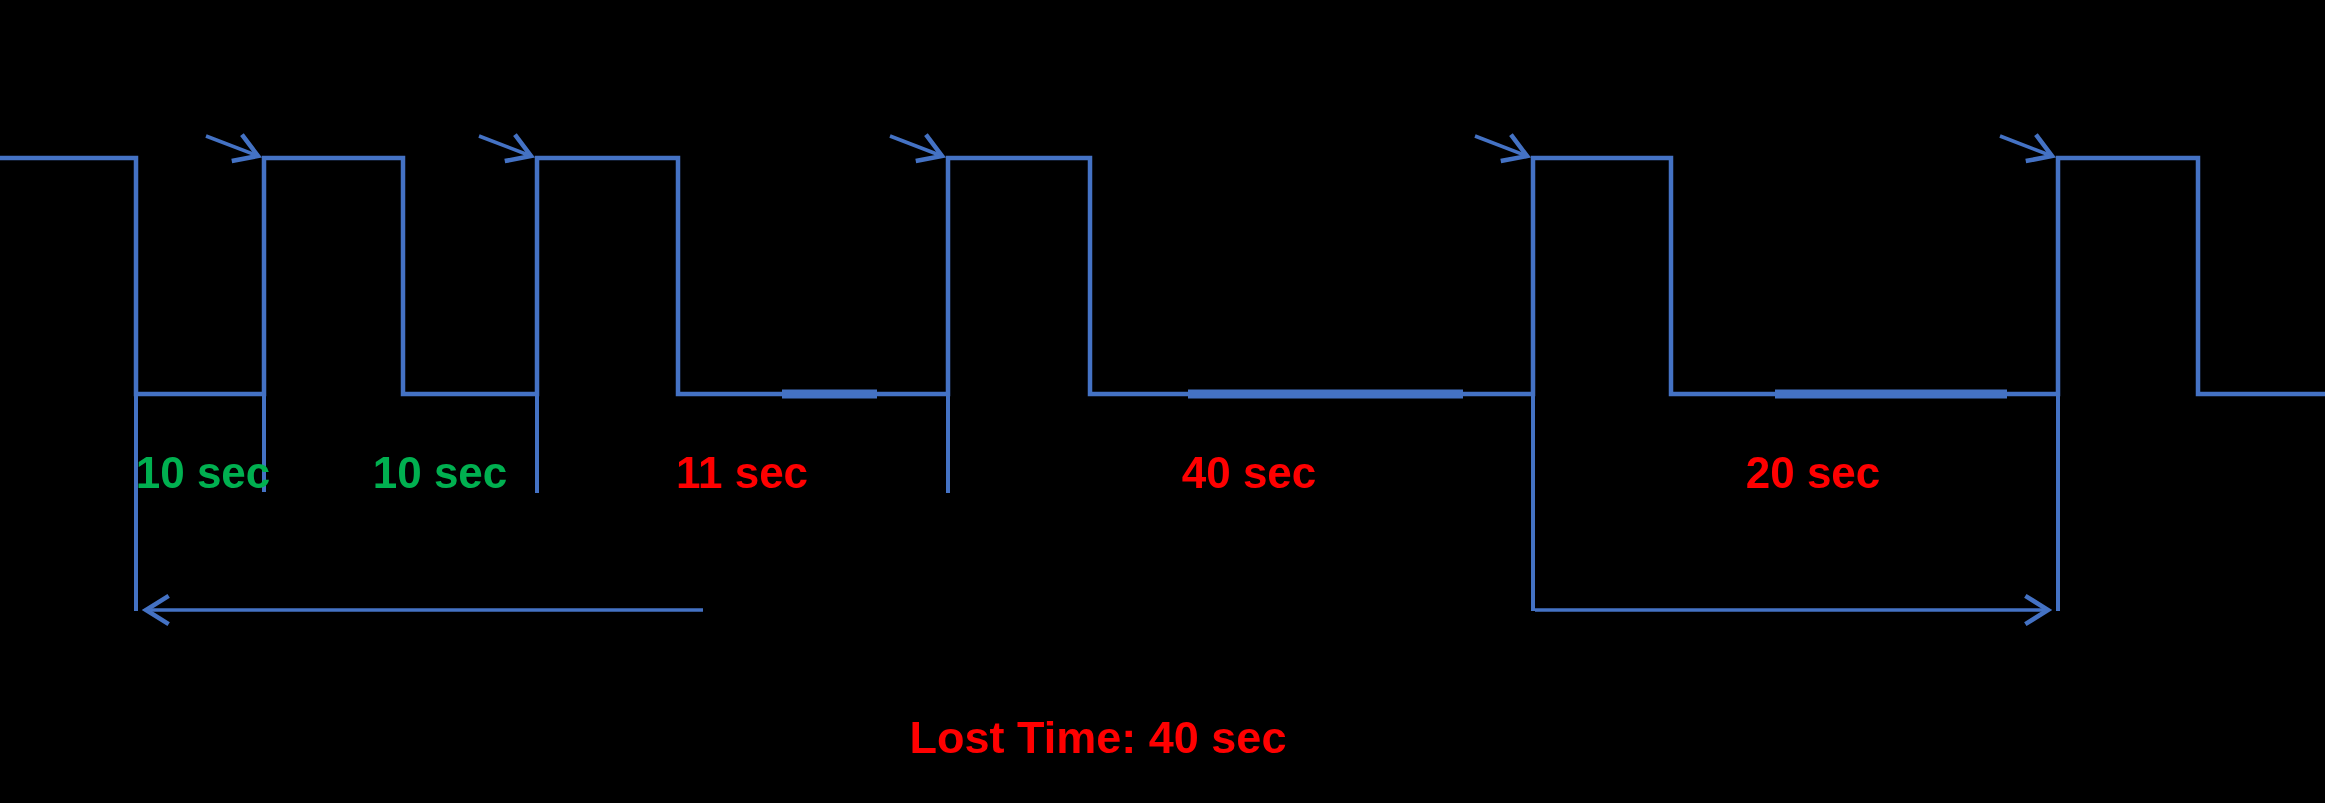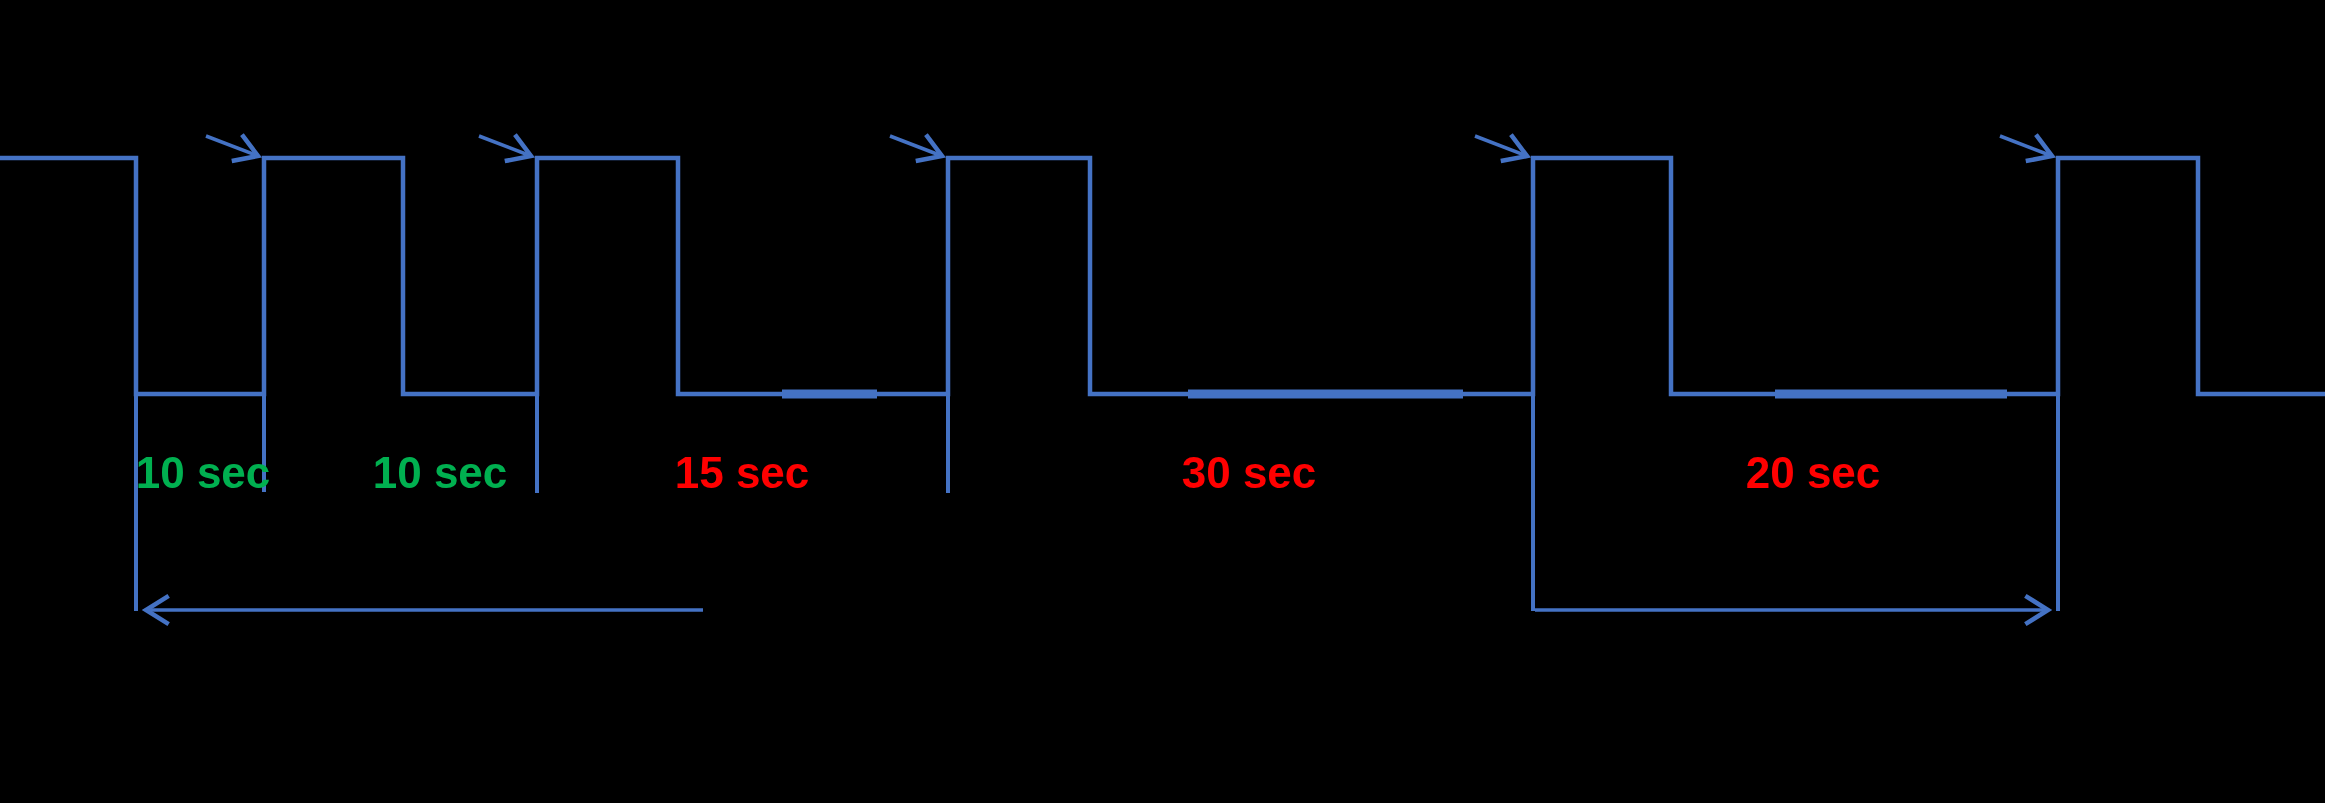--- a/index.html
+++ b/index.html
@@ -73,18 +73,19 @@
     <line class="stroke ann" x1="890" y1="136" x2="942" y2="156" marker-end="url(#arrow)"></line>
     <line class="stroke ann" x1="1475" y1="136" x2="1527" y2="156" marker-end="url(#arrow)"></line>
     <line class="stroke ann" x1="2000" y1="136" x2="2052" y2="156" marker-end="url(#arrow)"></line>
 
     <line class="stroke ann" x1="703" y1="610" x2="146" y2="610" marker-end="url(#arrow)"></line>
     <line class="stroke ann" x1="1535" y1="610" x2="2048" y2="610" marker-end="url(#arrow)"></line>
   </svg>
 
   <div class="lbl green l0">10 sec</div>
   <div class="lbl green l1">10 sec</div>
-  <div class="lbl red l2">15 sec</div>
-  <div class="lbl red l3">30 sec</div>
+  <div class="lbl red l2">11 sec</div>
+  <div class="lbl red l3">40 sec</div>
   <div class="lbl red l4">20 sec</div>
 
+  <div class="lbl red lost">Lost Time: 40 sec</div>
 
 </div>
 
 </body></html>

